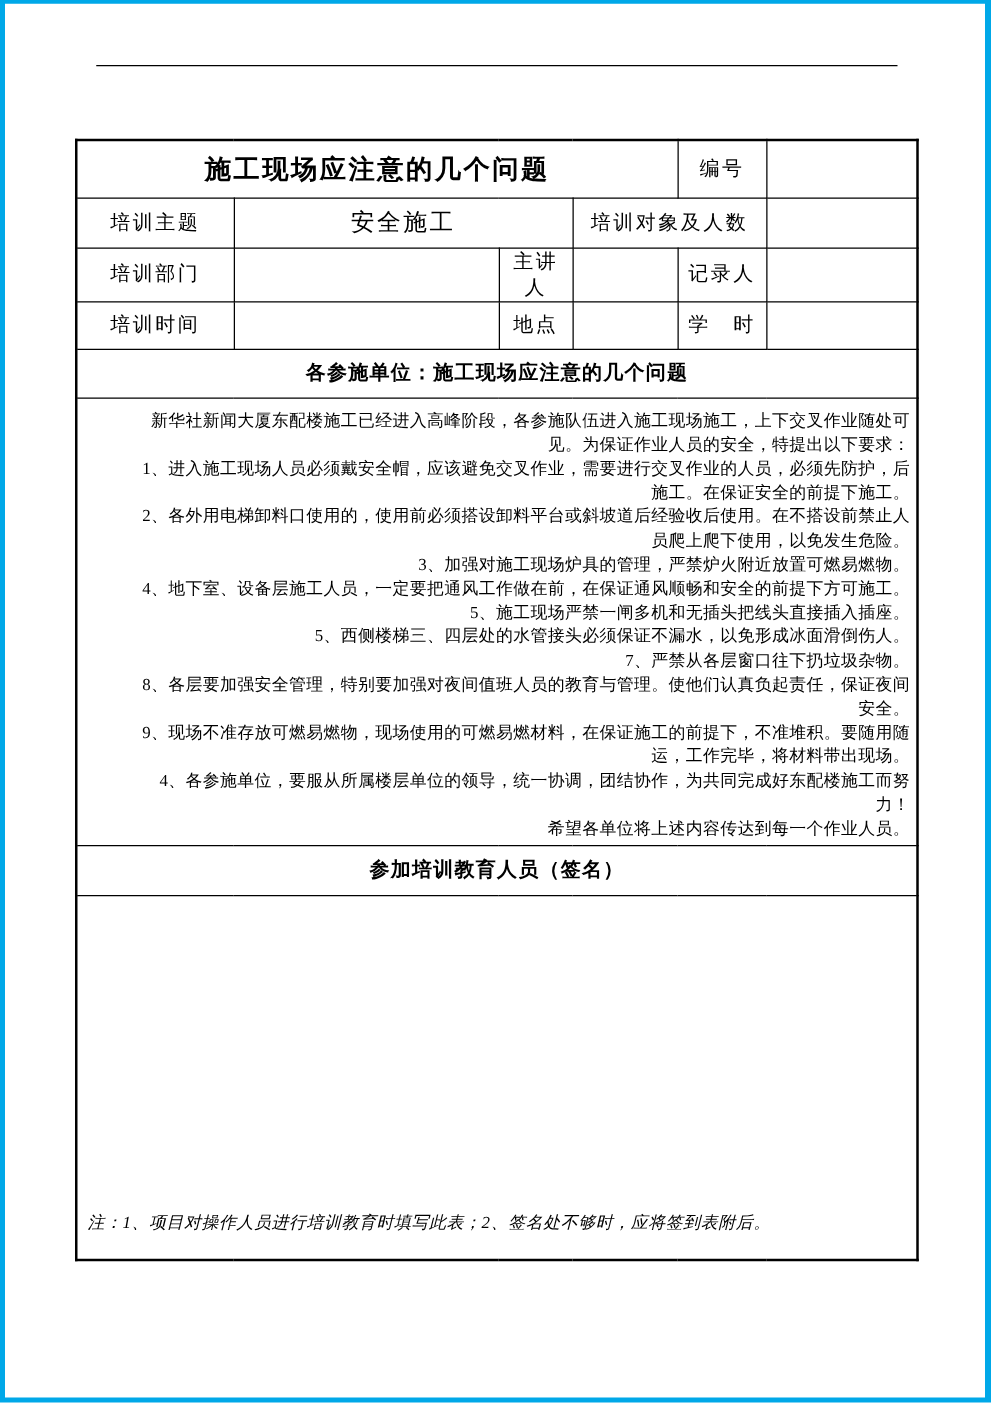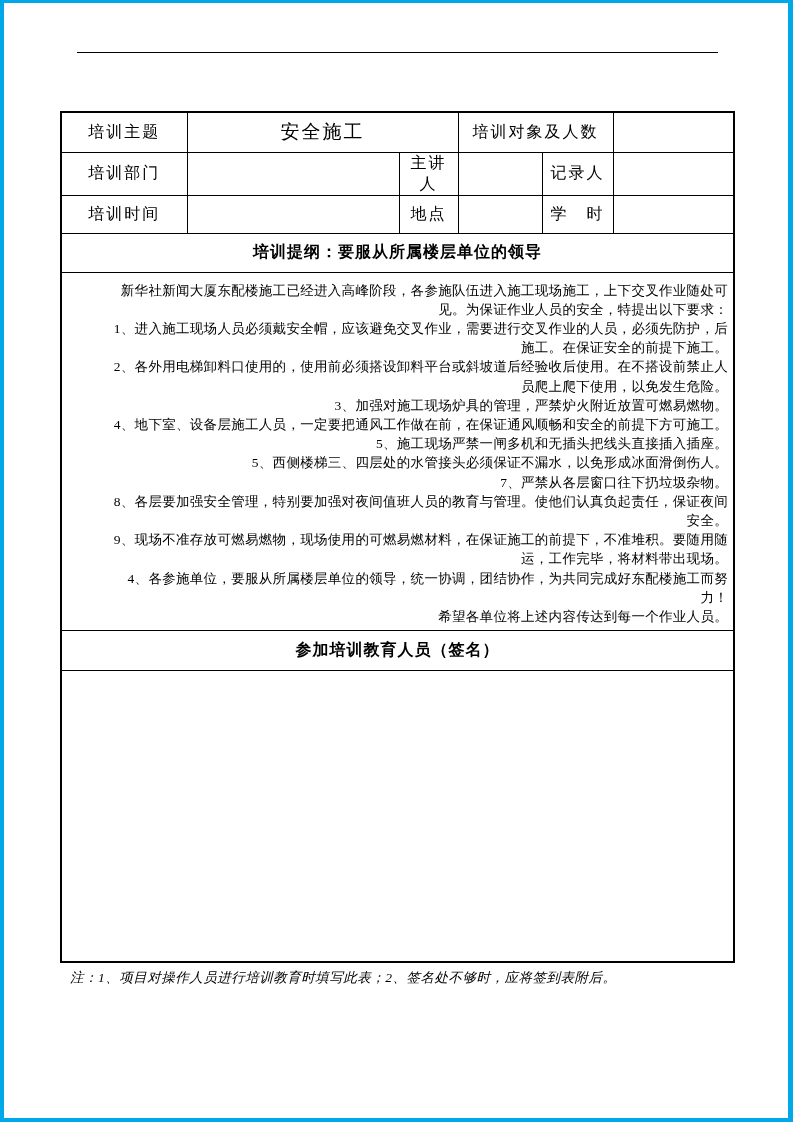--- a/index.html
+++ b/index.html
@@ -102,20 +102,25 @@
 <table class="form">
   <colgroup>
     <col style="width:126px">
     <col style="width:212px">
     <col style="width:59px">
     <col style="width:84px">
     <col style="width:71px">
     <col style="width:121px">
   </colgroup>
   <tbody>
+    <tr class="r1">
+      <td colspan="4" class="title-cell">施工现场应注意的几个问题</td>
+      <td>编号</td>
+      <td class="value-cell"></td>
+    </tr>
     <tr class="r2">
       <td>培训主题</td>
       <td colspan="2" class="value-cell">安全施工</td>
       <td colspan="2">培训对象及人数</td>
       <td class="value-cell"></td>
     </tr>
     <tr class="r3">
       <td>培训部门</td>
       <td class="value-cell"></td>
       <td>主讲人</td>
@@ -125,21 +130,21 @@
     </tr>
     <tr class="r4">
       <td>培训时间</td>
       <td class="value-cell"></td>
       <td>地点</td>
       <td class="value-cell"></td>
       <td>学　时</td>
       <td class="value-cell"></td>
     </tr>
     <tr class="r5">
-      <td colspan="6" class="section-header">培训提纲：要服从所属楼层单位的领导</td>
+      <td colspan="6" class="section-header">各参施单位：施工现场应注意的几个问题</td>
     </tr>
     <tr class="r6">
       <td colspan="6" class="body-cell">
           <p class="body-p">新华社新闻大厦东配楼施工已经进入高峰阶段，各参施队伍进入施工现场施工，上下交叉作业随处可见。为保证作业人员的安全，特提出以下要求：</p>
           <p class="body-p">1、进入施工现场人员必须戴安全帽，应该避免交叉作业，需要进行交叉作业的人员，必须先防护，后施工。在保证安全的前提下施工。</p>
           <p class="body-p">2、各外用电梯卸料口使用的，使用前必须搭设卸料平台或斜坡道后经验收后使用。在不搭设前禁止人员爬上爬下使用，以免发生危险。</p>
           <p class="body-p">3、加强对施工现场炉具的管理，严禁炉火附近放置可燃易燃物。</p>
           <p class="body-p">4、地下室、设备层施工人员，一定要把通风工作做在前，在保证通风顺畅和安全的前提下方可施工。</p>
           <p class="body-p">5、施工现场严禁一闸多机和无插头把线头直接插入插座。</p>
           <p class="body-p">5、西侧楼梯三、四层处的水管接头必须保证不漏水，以免形成冰面滑倒伤人。</p>

